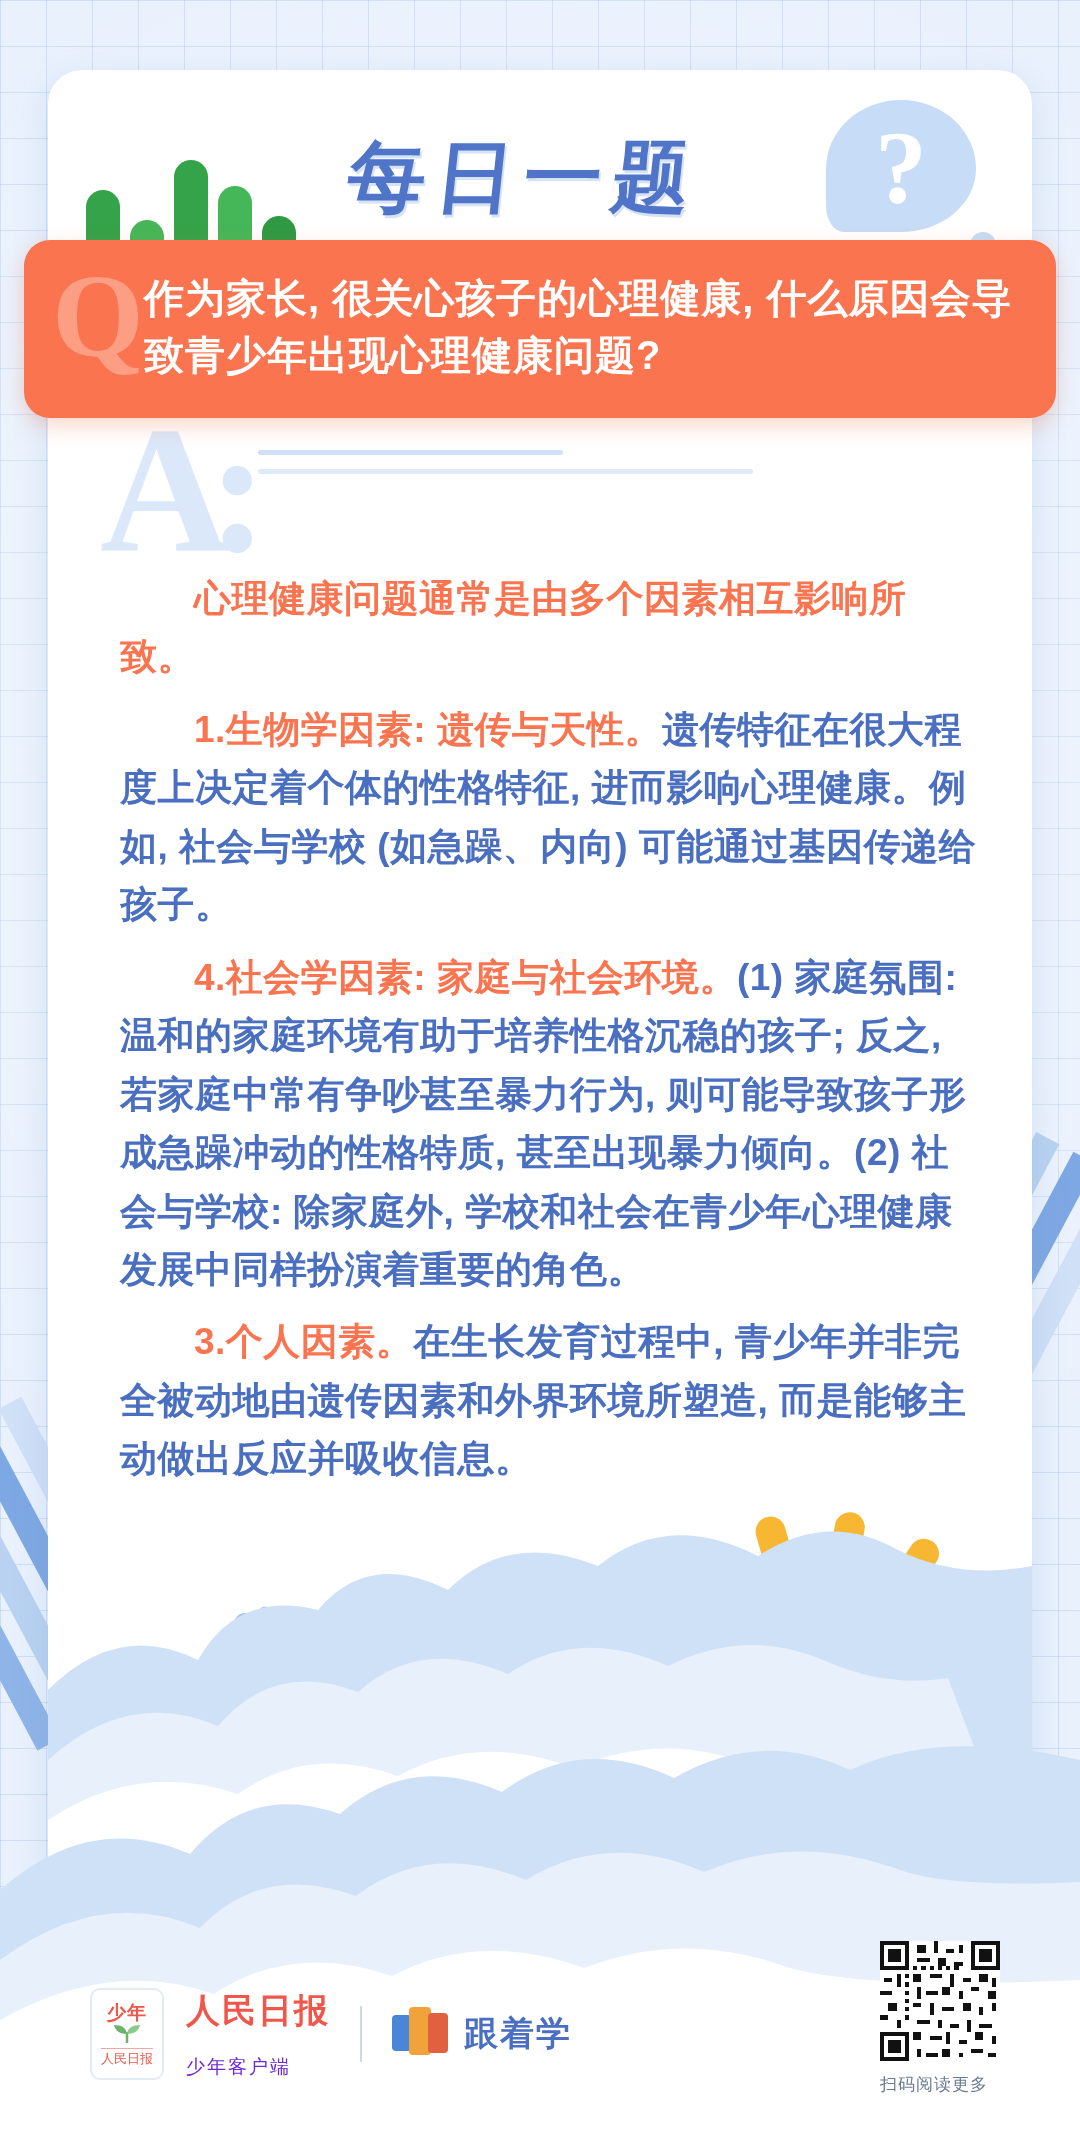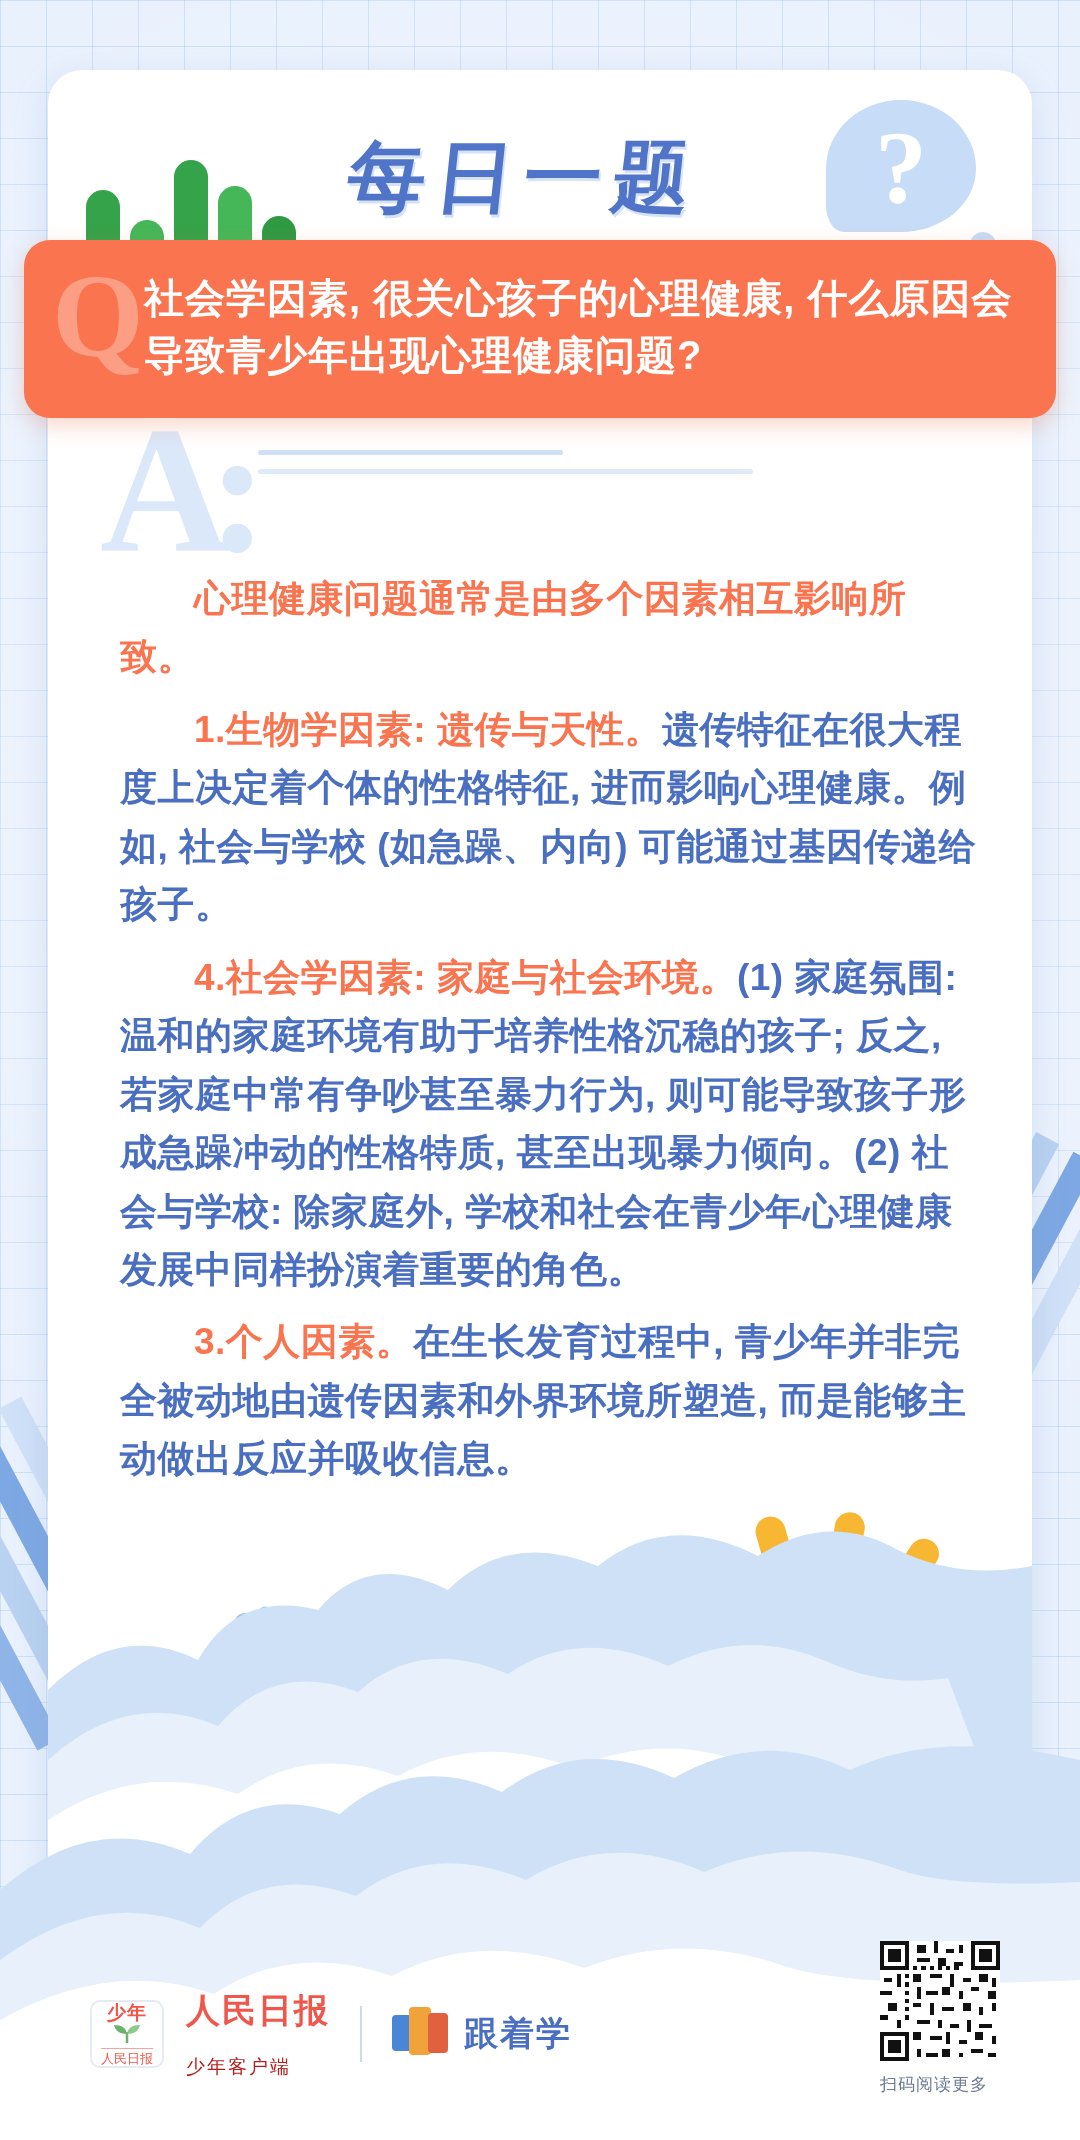--- a/index.html
+++ b/index.html
@@ -190,29 +190,29 @@
   
   .footer {
     position: absolute; left: 0; right: 0; bottom: 0; height: 210px;
     z-index: 8;
   }
   .brand-row {
     position: absolute; left: 90px; bottom: 60px;
     display: flex; align-items: center; gap: 22px;
   }
   .pd-logo {
-    width: 74px; height: 68px; border-radius: 10px;
+    width: 74px; height: 92px; border-radius: 10px;
     background: #ffffff; border: 2px solid #e3ebf6;
     display: flex; flex-direction: column; align-items: center; justify-content: center;
     line-height: 1;
   }
   .pd-logo .ln1 { font-size: 19px; color: #f0564a; font-weight: bold; letter-spacing:1px;}
   .pd-logo .ln2 { font-size: 13px; color: #f0564a; margin-top:4px; border-top:1px solid #f0a79f; padding-top:3px;}
   .pd-text .t1 { font-size: 34px; font-weight: bold; color: #f0564a; letter-spacing: 2px;}
-  .pd-text .t2 { font-size: 19px; color: #b91c1c; letter-spacing: 2px; margin-top: 20px;}
+  .pd-text .t2 { font-size: 19px; color: #6d28d9; letter-spacing: 2px; margin-top: 20px;}
   .divider-v { width: 2px; height: 56px; background: #cfd9e8; margin: 0 8px; }
   .gz-logo { display:flex; align-items:center; gap: 14px; }
   .gz-squares { width: 58px; height: 54px; position: relative; }
   .gz-squares i { position: absolute; border-radius: 4px; }
   .gz-text { font-size: 34px; font-weight: bold; color: #4a6fc0; letter-spacing: 2px;}
   .qr-block {
     position: absolute; right: 70px; bottom: 44px;
     width: 130px; text-align: left;
   }
   .qr { width: 120px; height: 120px; margin: 0 auto; }
@@ -339,21 +339,21 @@
   <svg class="clouds" viewBox="0 0 984 440" preserveAspectRatio="none">
     <path d="M0 230 q70 -70 150 -30 q40 -70 120 -50 q50 -60 130 -20 q60 -60 150 -24 q70 -56 160 -10 q70 -46 140 -6 q60 30 134 16 L984 440 L0 440 Z" fill="#cfe1f7"></path>
     <path d="M0 300 q80 -72 170 -34 q56 -66 140 -34 q62 -56 150 -18 q70 -48 160 -8 q80 -40 160 -4 q60 26 120 16 L984 440 L0 440 Z" fill="#e7f0fb"></path>
     <path d="M0 360 q90 -60 190 -26 q70 -50 160 -18 q80 -44 176 -8 q90 -38 180 -2 q80 26 142 18 L984 440 L0 440 Z" fill="#ffffff"></path>
   </svg>
 
 </div>
 
 <div class="question-banner">
   <div class="q-letter">Q</div>
-  <div class="q-text">社会学因素, 很关心孩子的心理健康, 什么原因会导致青少年出现心理健康问题?</div>
+  <div class="q-text">作为家长, 很关心孩子的心理健康, 什么原因会导致青少年出现心理健康问题?</div>
 </div>
 
 <svg style="position:absolute;left:0;right:0;bottom:0;width:1080px;height:500px;z-index:7;" viewBox="0 0 1080 500" preserveAspectRatio="none">
   <path d="M0 250 q90 -80 190 -36 q60 -72 150 -40 q70 -62 162 -22 q78 -58 172 -14 q86 -50 176 -8 q88 -42 230 -10 L1080 500 L0 500 Z" fill="#cfe1f7"></path>
   <path d="M0 320 q100 -74 200 -32 q64 -66 156 -32 q74 -56 170 -16 q82 -50 178 -8 q92 -40 196 -2 q50 18 180 12 L1080 500 L0 500 Z" fill="#e7f0fb"></path>
   <path d="M0 380 q110 -62 214 -26 q78 -52 178 -18 q88 -46 192 -8 q98 -38 200 -2 q74 24 296 14 L1080 500 L0 500 Z" fill="#ffffff"></path>
 </svg>
 
 <div class="footer">
 

